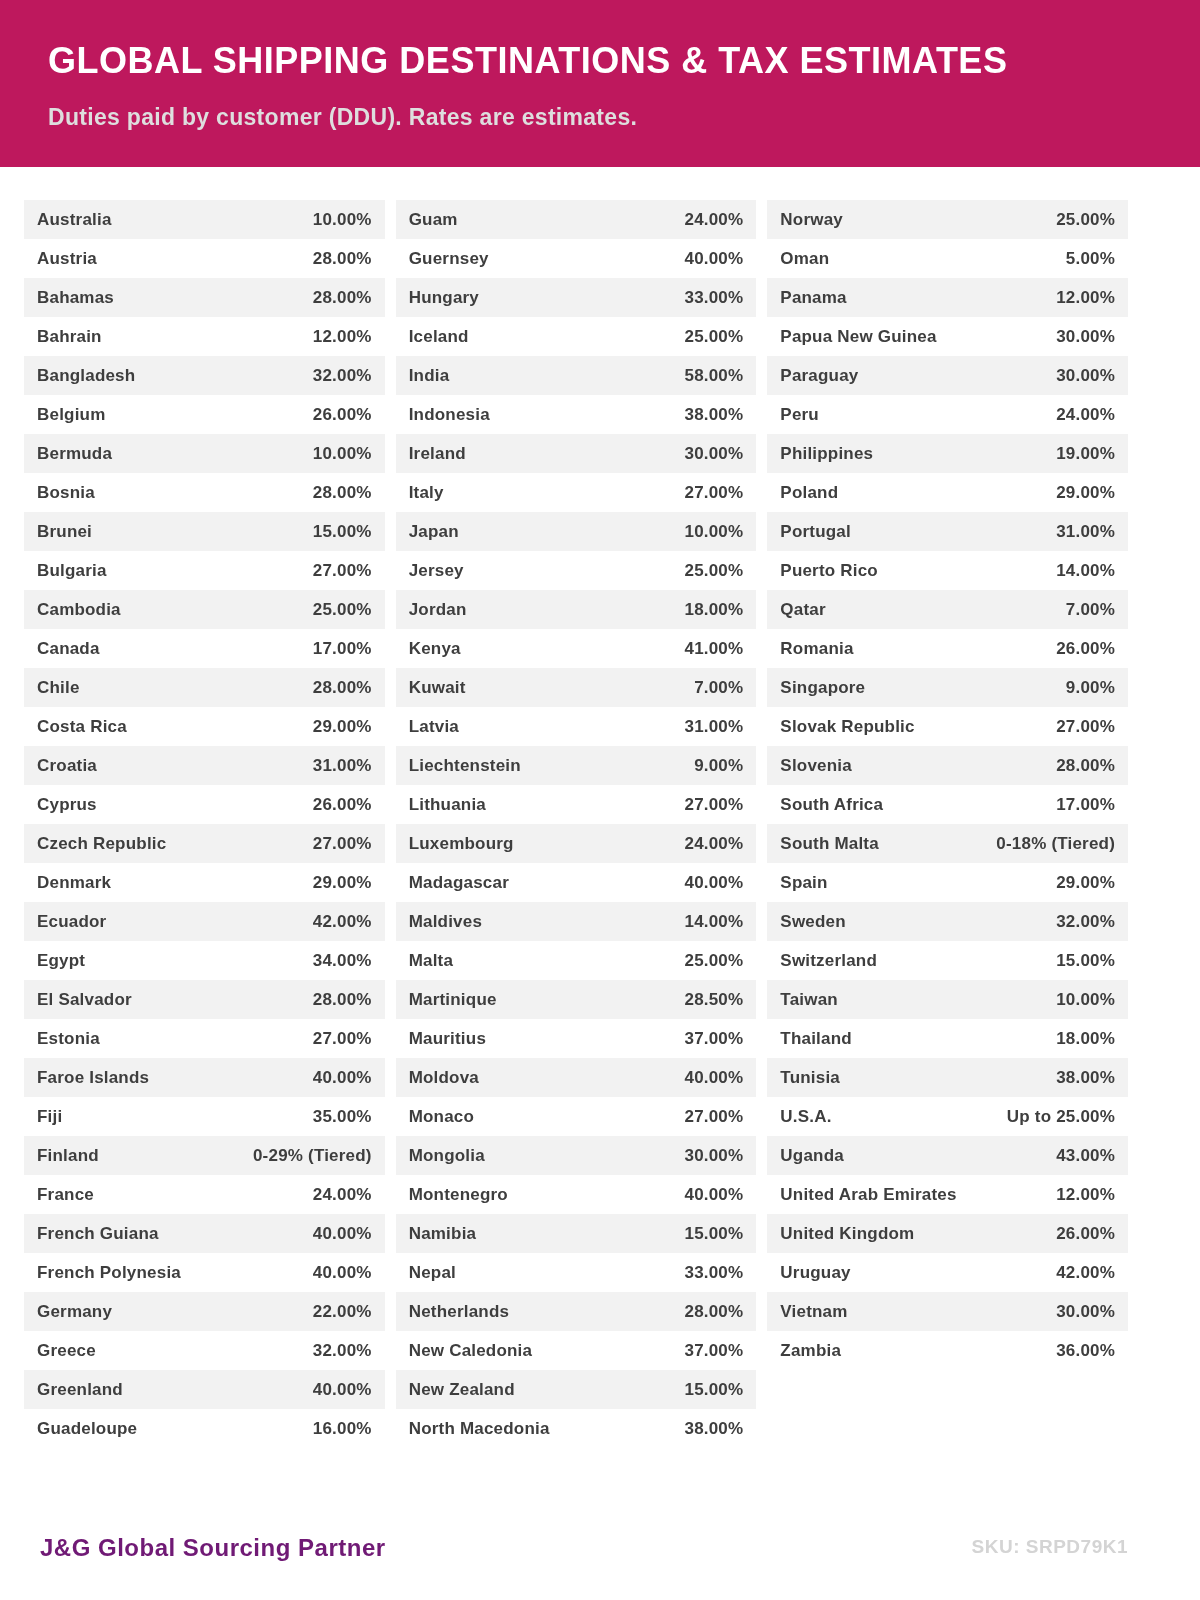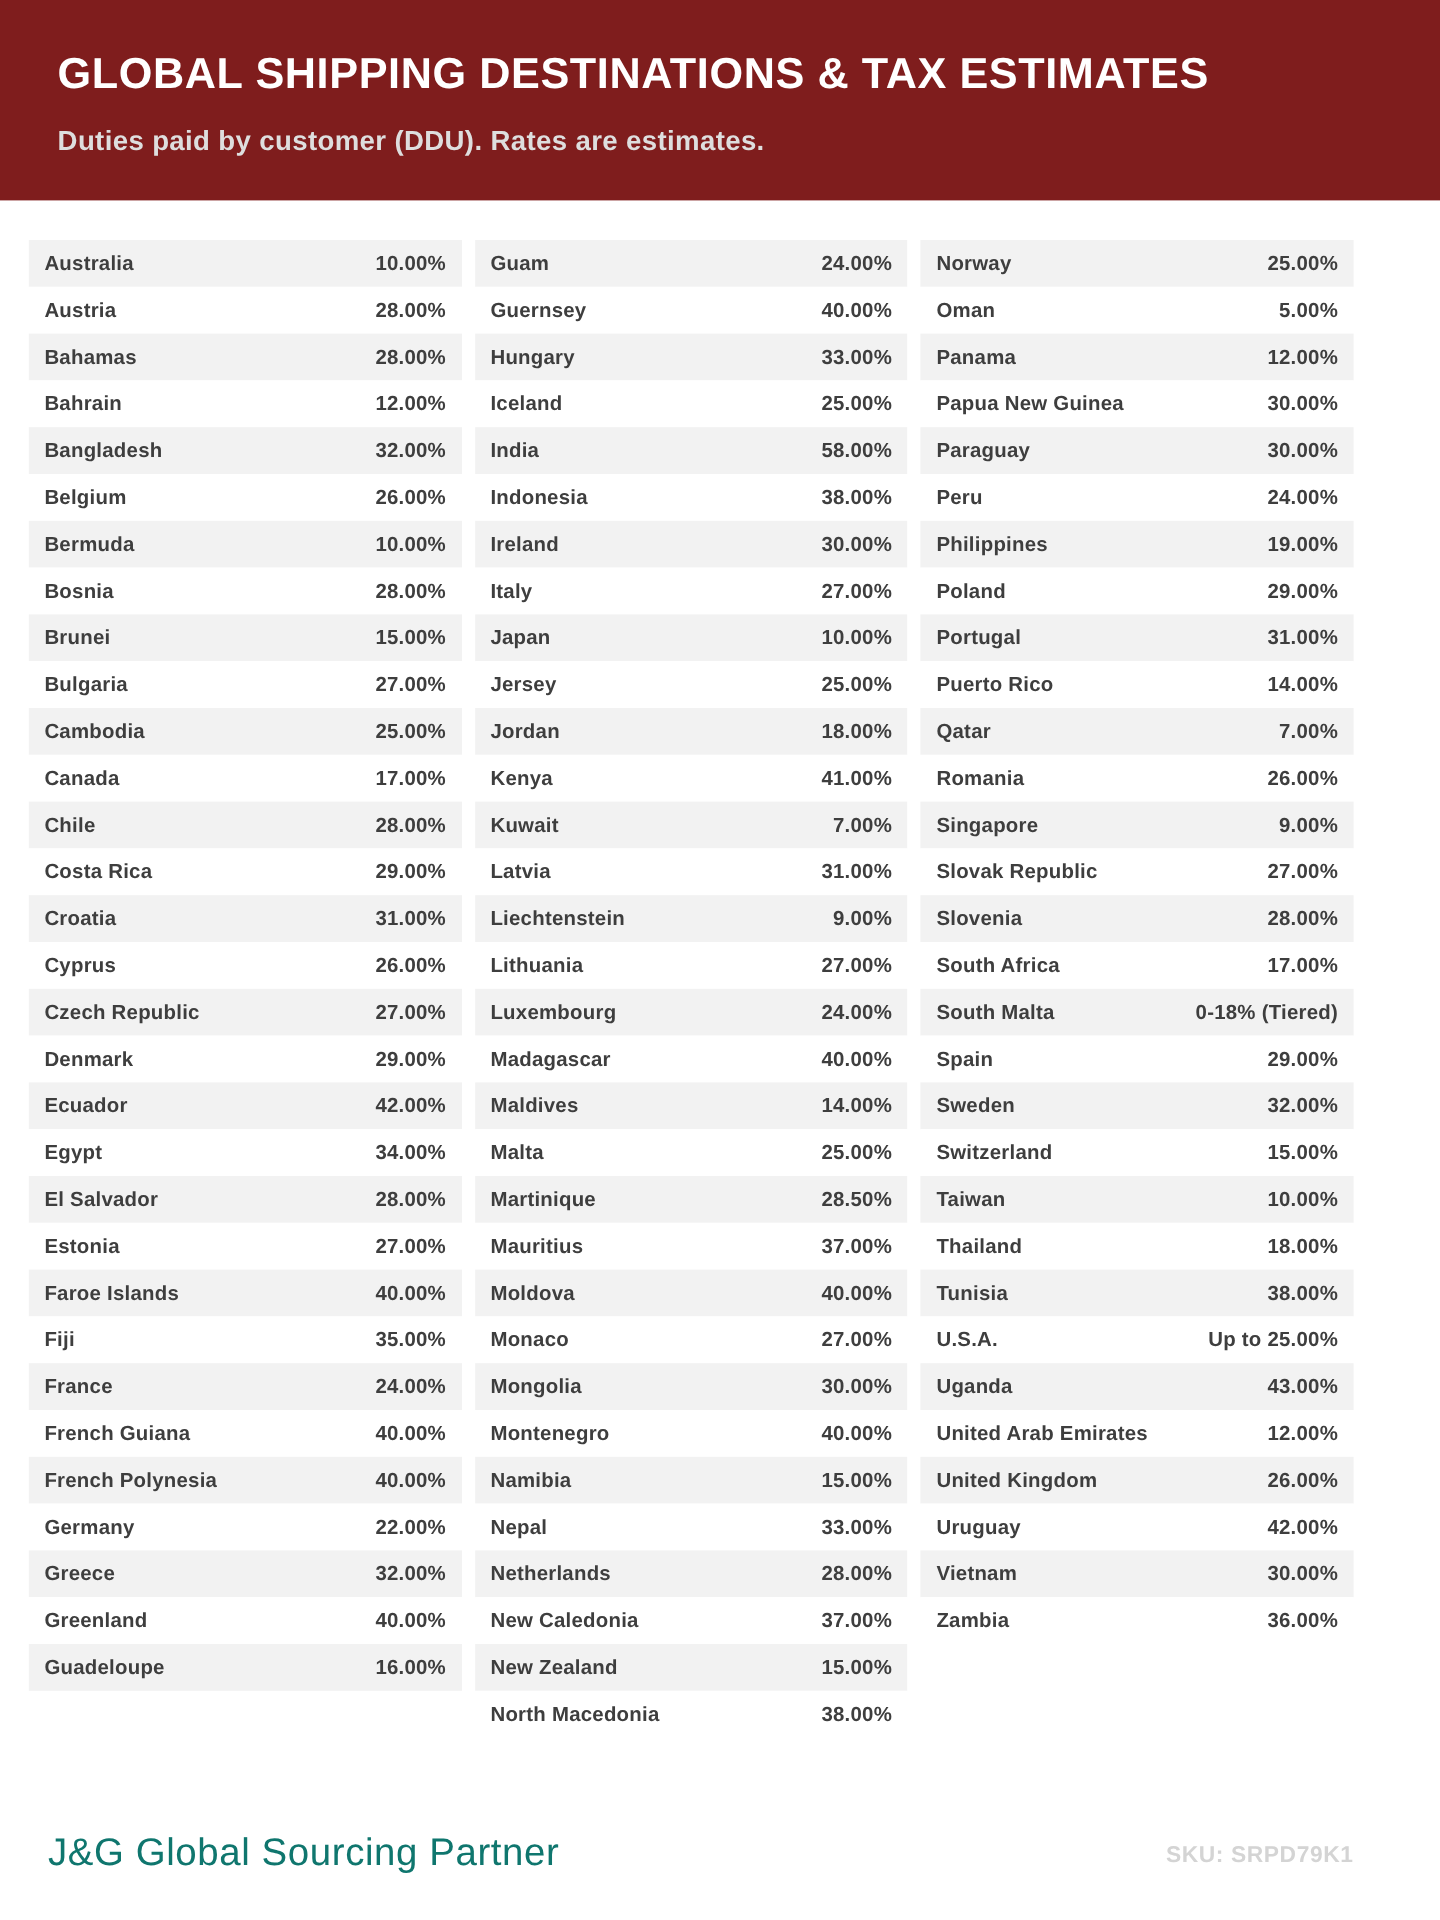--- a/index.html
+++ b/index.html
@@ -6,21 +6,21 @@
   html, body { margin: 0; padding: 0; }
   body {
     width: 1200px;
     min-height: 1600px;
     background: #ffffff;
     font-family: "Liberation Sans", sans-serif;
     display: flex;
     flex-direction: column;
   }
   .header {
-    background: #7f1d1d;
+    background: #be185d;
     color: #ffffff;
     padding: 40px 48px 36px 48px;
   }
   .title {
     font-size: 36px;
     font-weight: bold;
     letter-spacing: 0.5px;
     white-space: nowrap;
   }
   .subtitle {
@@ -56,23 +56,23 @@
   .country { white-space: nowrap; }
   .rate { white-space: nowrap; text-align: right; margin-left: 8px; }
   .footer {
     margin-top: auto;
     display: flex;
     justify-content: space-between;
     align-items: flex-end;
     padding: 40px 72px 38px 40px;
   }
   .brand {
-    font-size: 32px;
-    font-weight: normal;
-    color: #0f766e;
+    font-size: 24px;
+    font-weight: bold;
+    color: #701a75;
     letter-spacing: 0.5px;
   }
   .sku {
     font-size: 19px;
     font-weight: bold;
     color: #d4d4d4;
     letter-spacing: 0.5px;
     padding-bottom: 4px;
   }
 </style>
@@ -176,20 +176,24 @@
       </div>
       <div class="row">
         <span class="country">Faroe Islands</span>
         <span class="rate">40.00%</span>
       </div>
       <div class="row">
         <span class="country">Fiji</span>
         <span class="rate">35.00%</span>
       </div>
       <div class="row">
+        <span class="country">Finland</span>
+        <span class="rate">0-29% (Tiered)</span>
+      </div>
+      <div class="row">
         <span class="country">France</span>
         <span class="rate">24.00%</span>
       </div>
       <div class="row">
         <span class="country">French Guiana</span>
         <span class="rate">40.00%</span>
       </div>
       <div class="row">
         <span class="country">French Polynesia</span>
         <span class="rate">40.00%</span>

